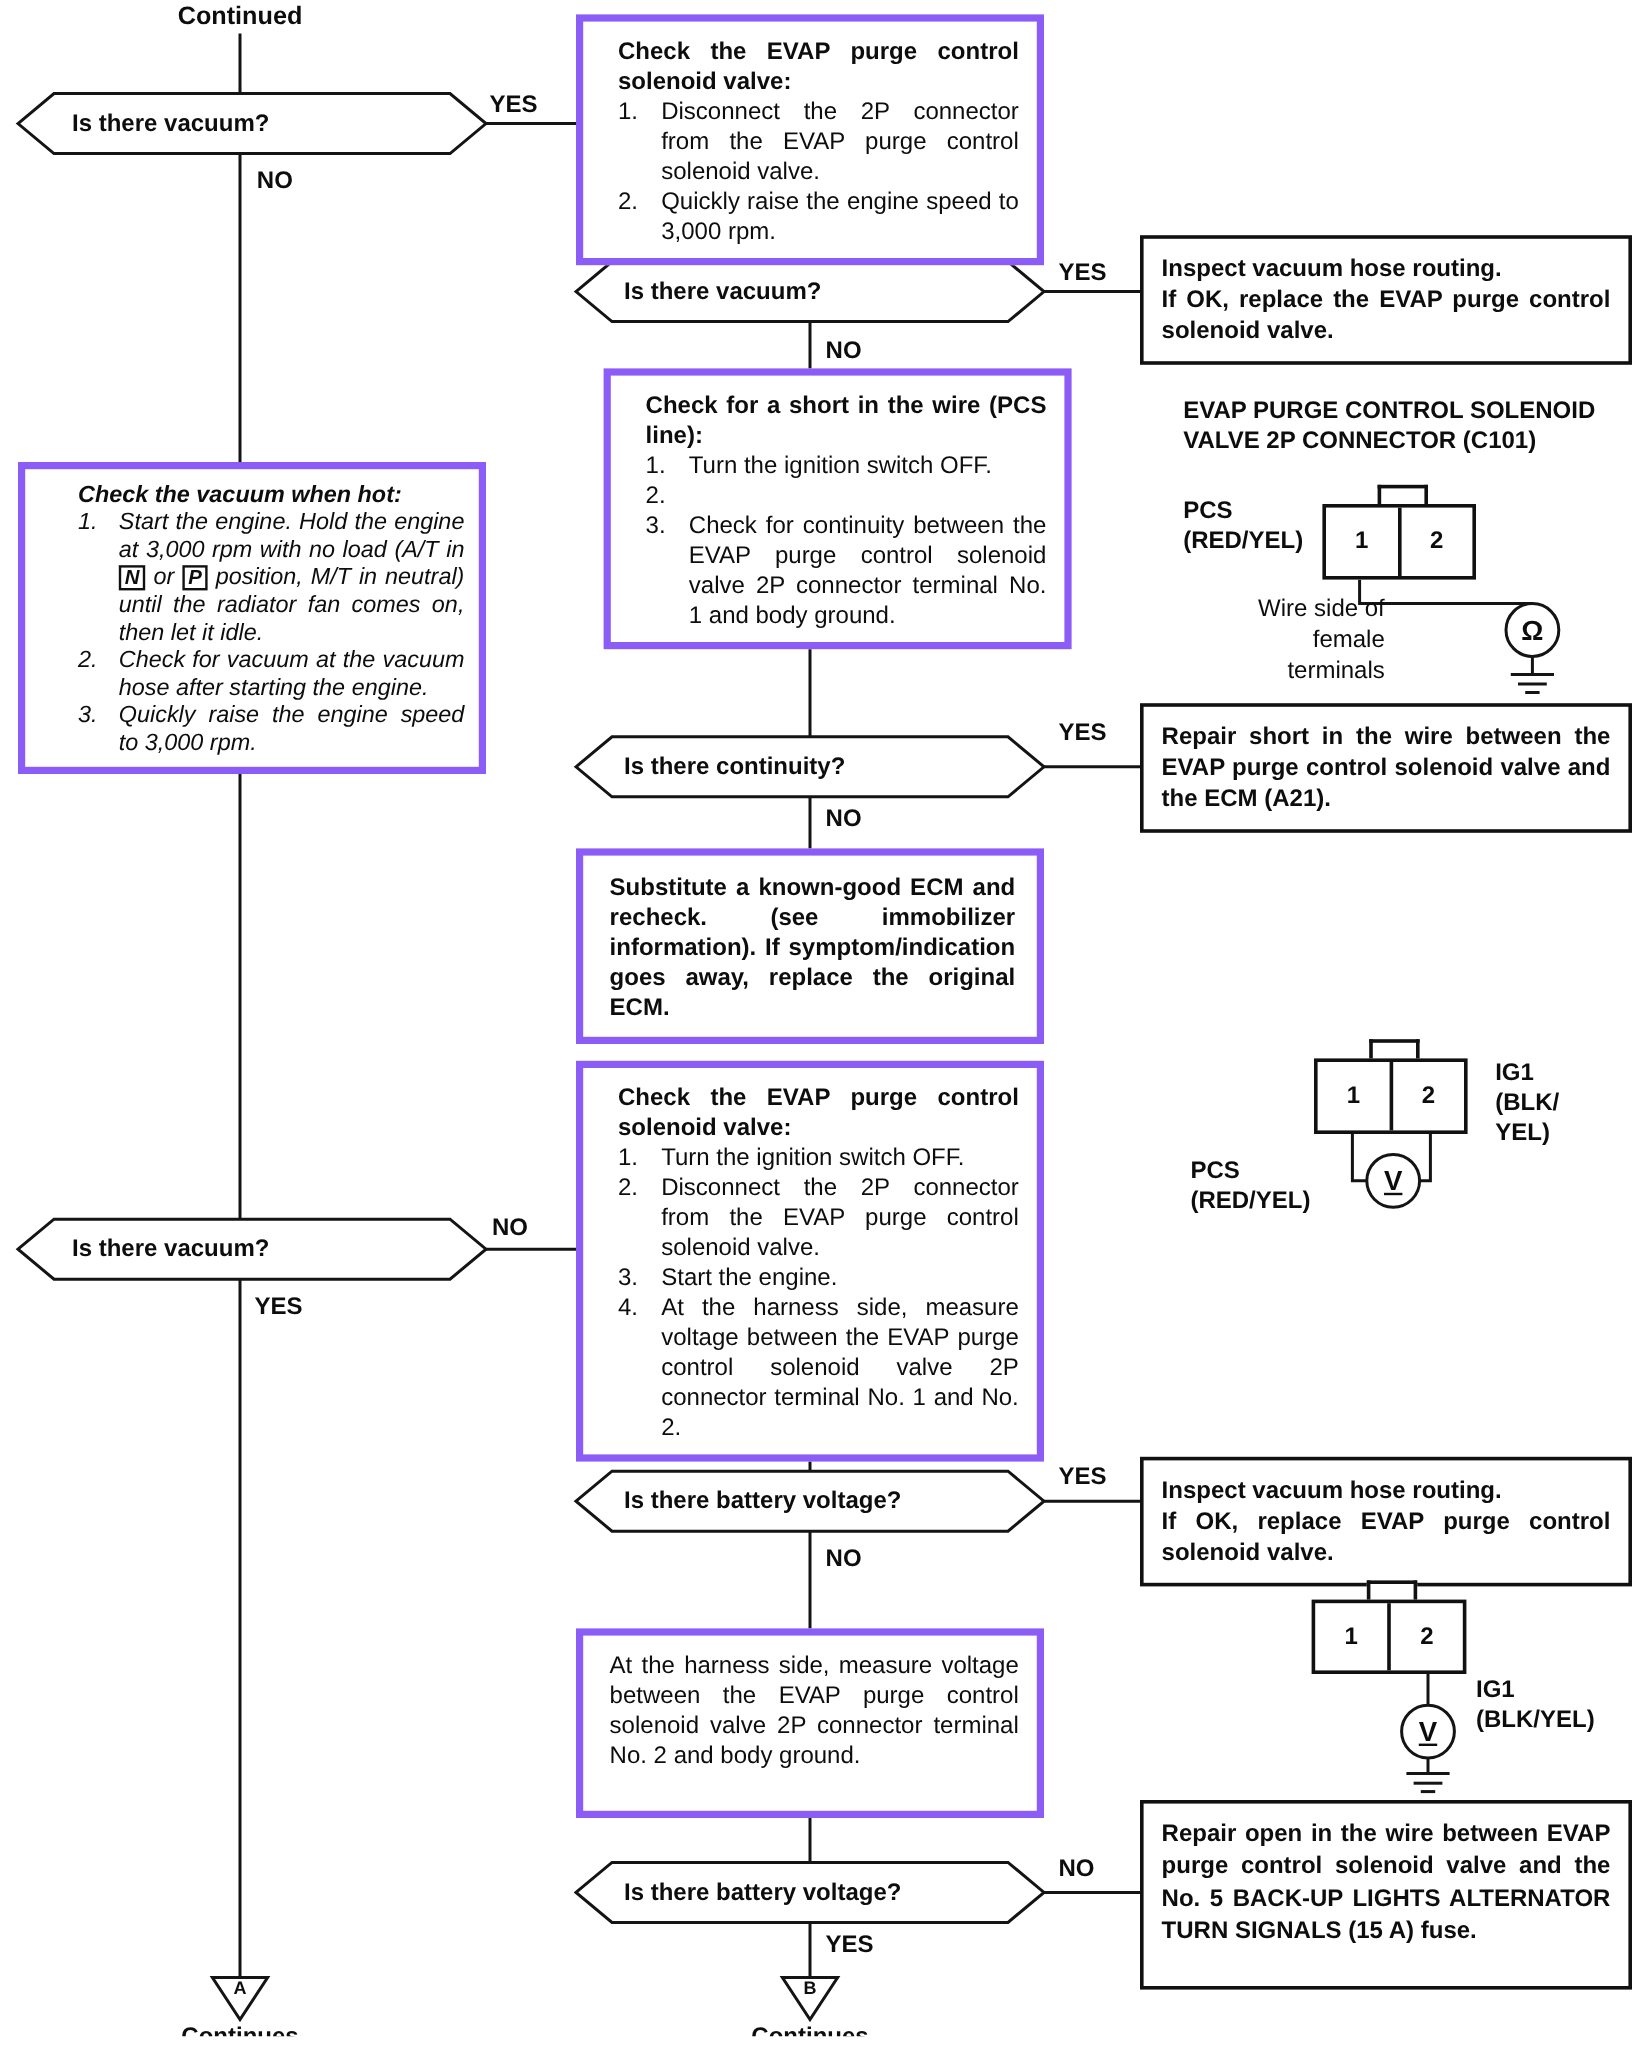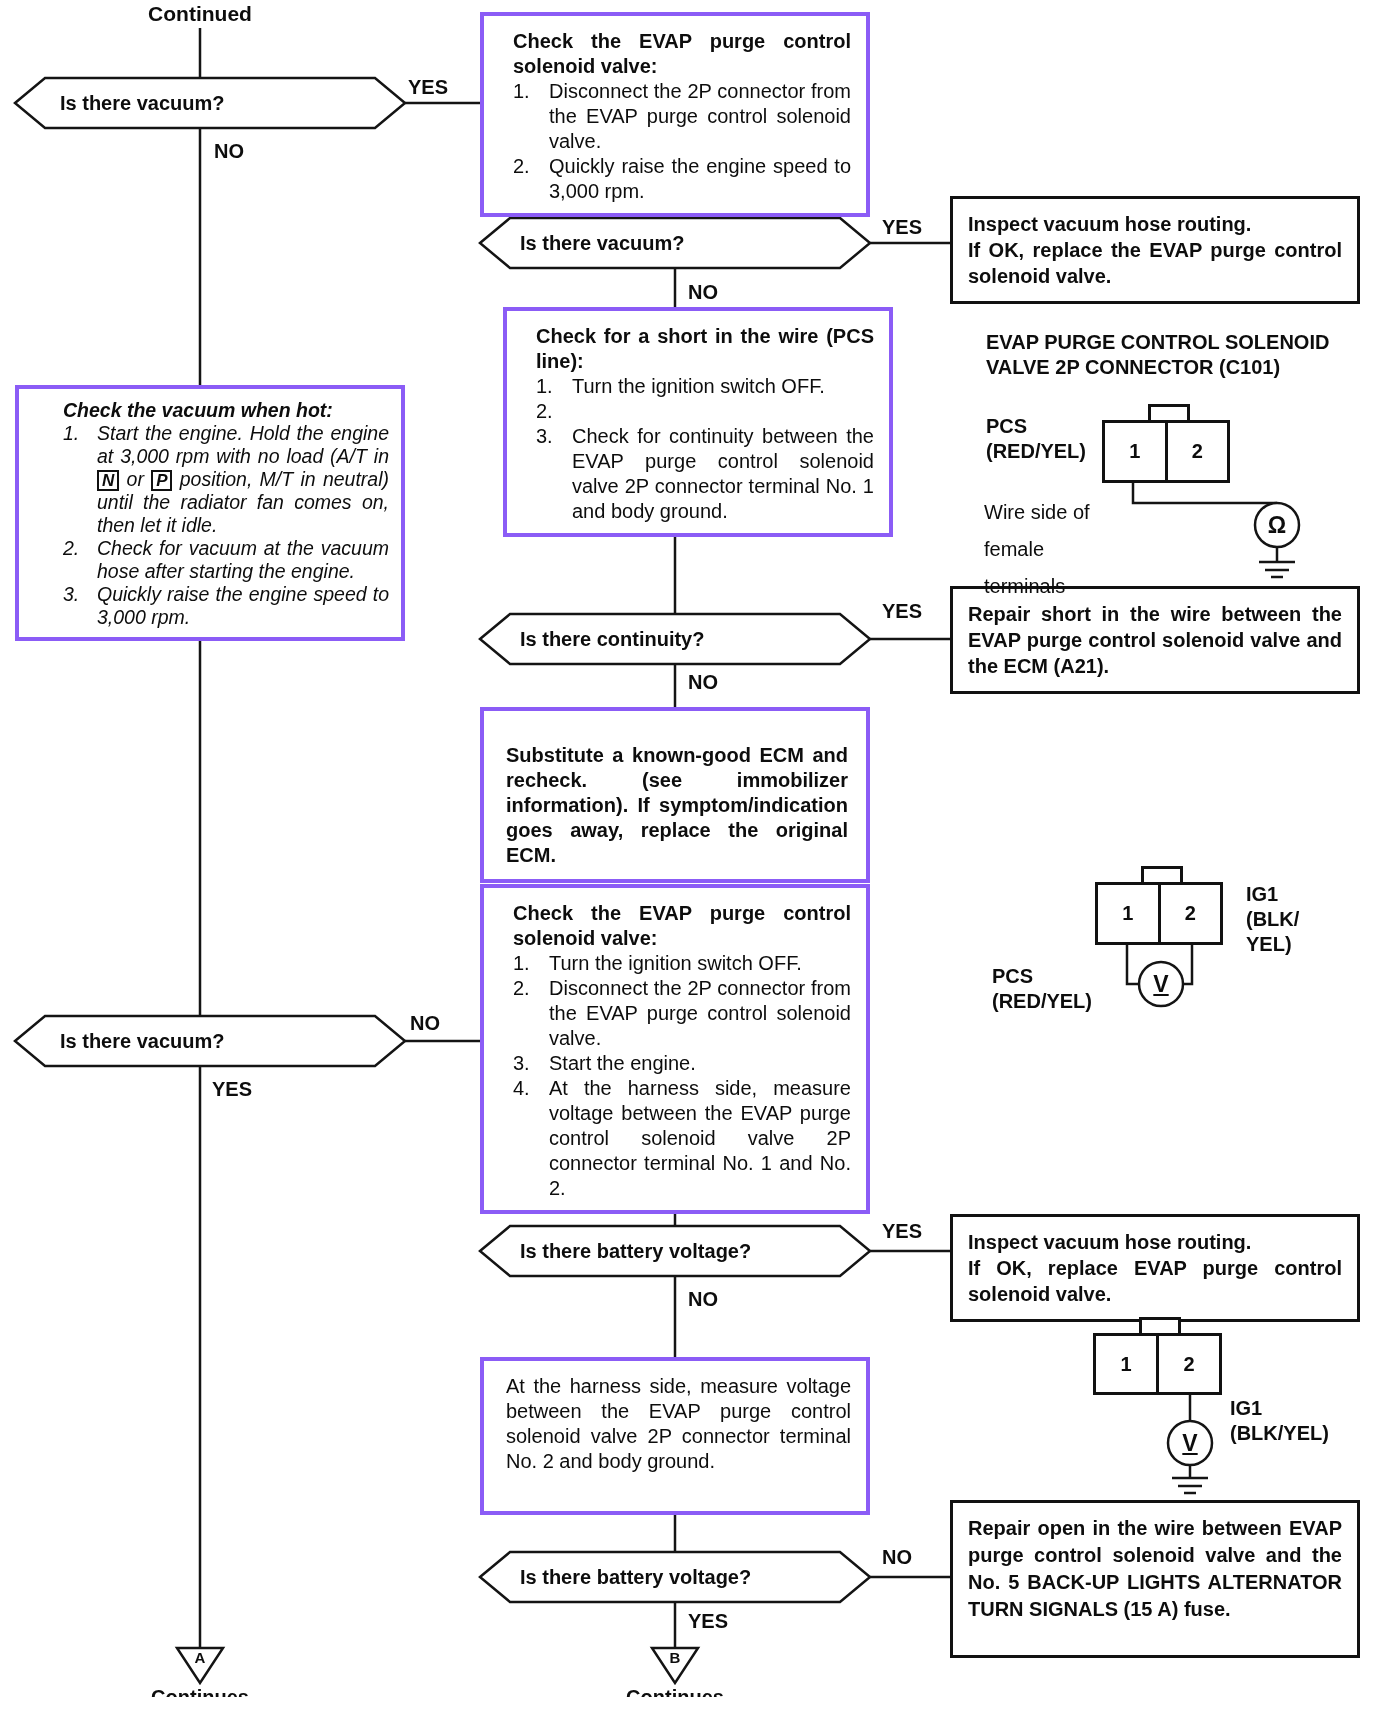--- a/index.html
+++ b/index.html
@@ -3,34 +3,34 @@
 <meta charset="utf-8">
 <style>
   html,body{margin:0;padding:0;background:#fff;}
   #page{position:relative;width:1376px;height:1697px;background:#fff;overflow:hidden;
         font-family:"Liberation Sans",sans-serif;color:#0d0d0d;}
   #flow-svg{position:absolute;left:0;top:0;z-index:0;}
   .abs{position:absolute;z-index:2;}
   .caption{font-weight:700;font-size:21px;text-align:center;}
   .hex-label{position:absolute;z-index:2;font-weight:700;font-size:20px;height:26px;line-height:26px;}
   .flag{position:absolute;z-index:2;font-weight:700;font-size:20px;line-height:22px;}
-  .pbox{position:absolute;z-index:2;background:#fff;border:4px solid #8b5cf6;
+  .pbox{position:absolute;z-index:2;background:#fff;border:6px solid #8b5cf6;
         font-size:20px;line-height:25px;padding:13px 15px 9px 29px;}
   .pbox .title{font-weight:700;text-align:justify;}
   .step{display:flex;}
   .step .n{width:36px;flex:none;}
   .step .t{flex:1;text-align:justify;}
   .leftbox{font-size:19.5px;line-height:23px;padding:10px 12px 8px 44px;}
   .leftbox .step .n{width:34px;}
   .boxed{display:inline-block;border:2px solid #111;line-height:17px;padding:0 3px;font-weight:700;font-size:17px;}
   .rbox{position:absolute;z-index:2;background:#fff;border:3px solid #111;
         font-size:20px;line-height:26px;font-weight:700;text-align:justify;padding:12px 15px;}
   .pre{white-space:pre-line;}
   .connlabel{position:absolute;z-index:2;font-weight:700;font-size:20px;line-height:25px;}
-  .connnote{position:absolute;z-index:2;font-size:20px;line-height:37px;}
+  .connnote{position:absolute;z-index:2;font-size:20px;line-height:26px;text-align:right;}
   .connbox{position:absolute;z-index:2;display:flex;background:#fff;border:3px solid #111;}
   .conncell{flex:1;display:flex;align-items:center;justify-content:center;font-weight:700;font-size:20px;}
   .conncell.c2{border-left:3px solid #111;}
   .conntab{position:absolute;z-index:2;background:#fff;border:3px solid #111;border-bottom:none;width:36px;height:16px;}
   .meter{position:absolute;z-index:2;width:44px;height:44px;display:flex;align-items:center;justify-content:center;
          font-weight:700;font-size:23px;}
   .meter .u{text-decoration:underline;}
   .refletter{position:absolute;z-index:2;width:28px;text-align:center;font-weight:700;font-size:15px;line-height:16px;}
 </style>
 </head>
@@ -138,21 +138,21 @@
     <div class="step">
       <span class="n">2.</span>
     </div>
     <div class="step">
       <span class="n">3.</span>
       <span class="t">Check for continuity between the EVAP purge control solenoid valve 2P connector terminal No. 1 and body ground.</span>
     </div>
   </div>
 
   <div class="pbox" style="left:480px;top:707px;width:390px;min-height:148px;box-sizing:border-box;padding:15px 18px 11px 22px;">
-    <div class="title" style="text-align:justify;margin-top:17px;">Substitute a known-good ECM and recheck. (see immobilizer information). If symptom/indication goes away, replace the original ECM.</div>
+    <div class="title" style="text-align:justify;">Substitute a known-good ECM and recheck. (see immobilizer information). If symptom/indication goes away, replace the original ECM.</div>
   </div>
 
   <div class="pbox" style="left:480px;top:884px;width:390px;min-height:318px;box-sizing:border-box;">
     <div class="title">Check the EVAP purge control solenoid valve:</div>
     <div class="step">
       <span class="n">1.</span>
       <span class="t">Turn the ignition switch OFF.</span>
     </div>
     <div class="step">
       <span class="n">2.</span>

